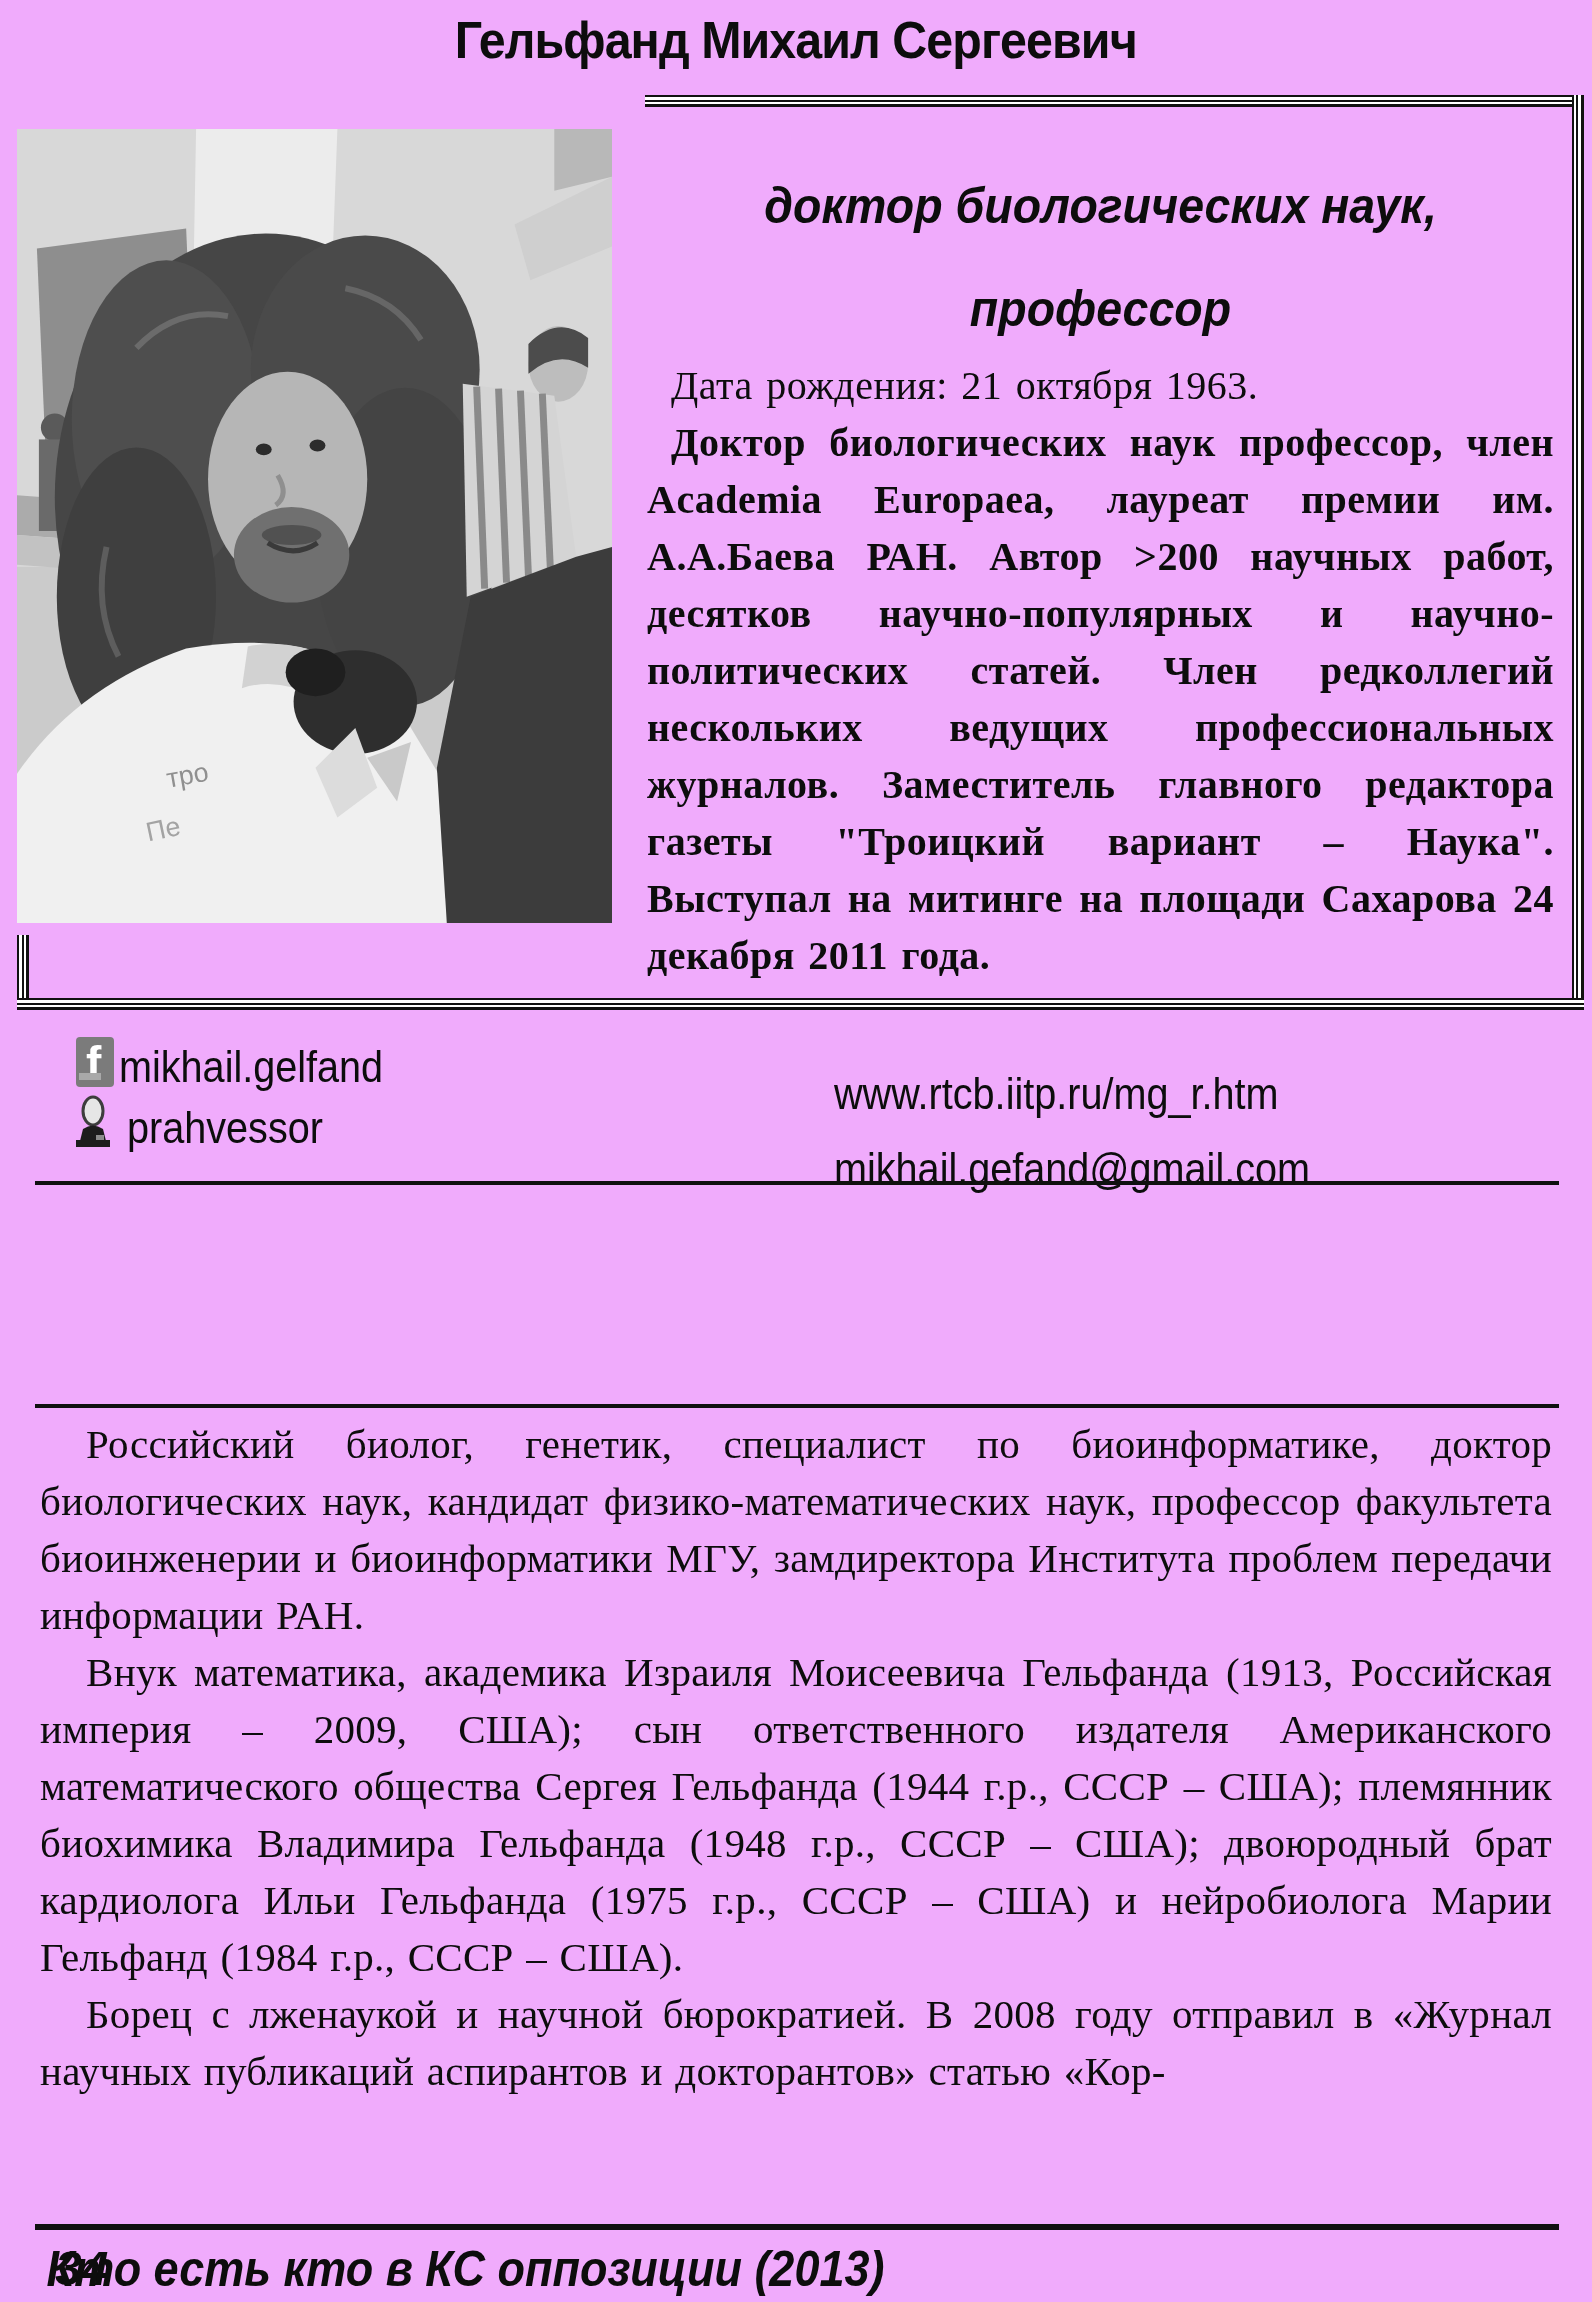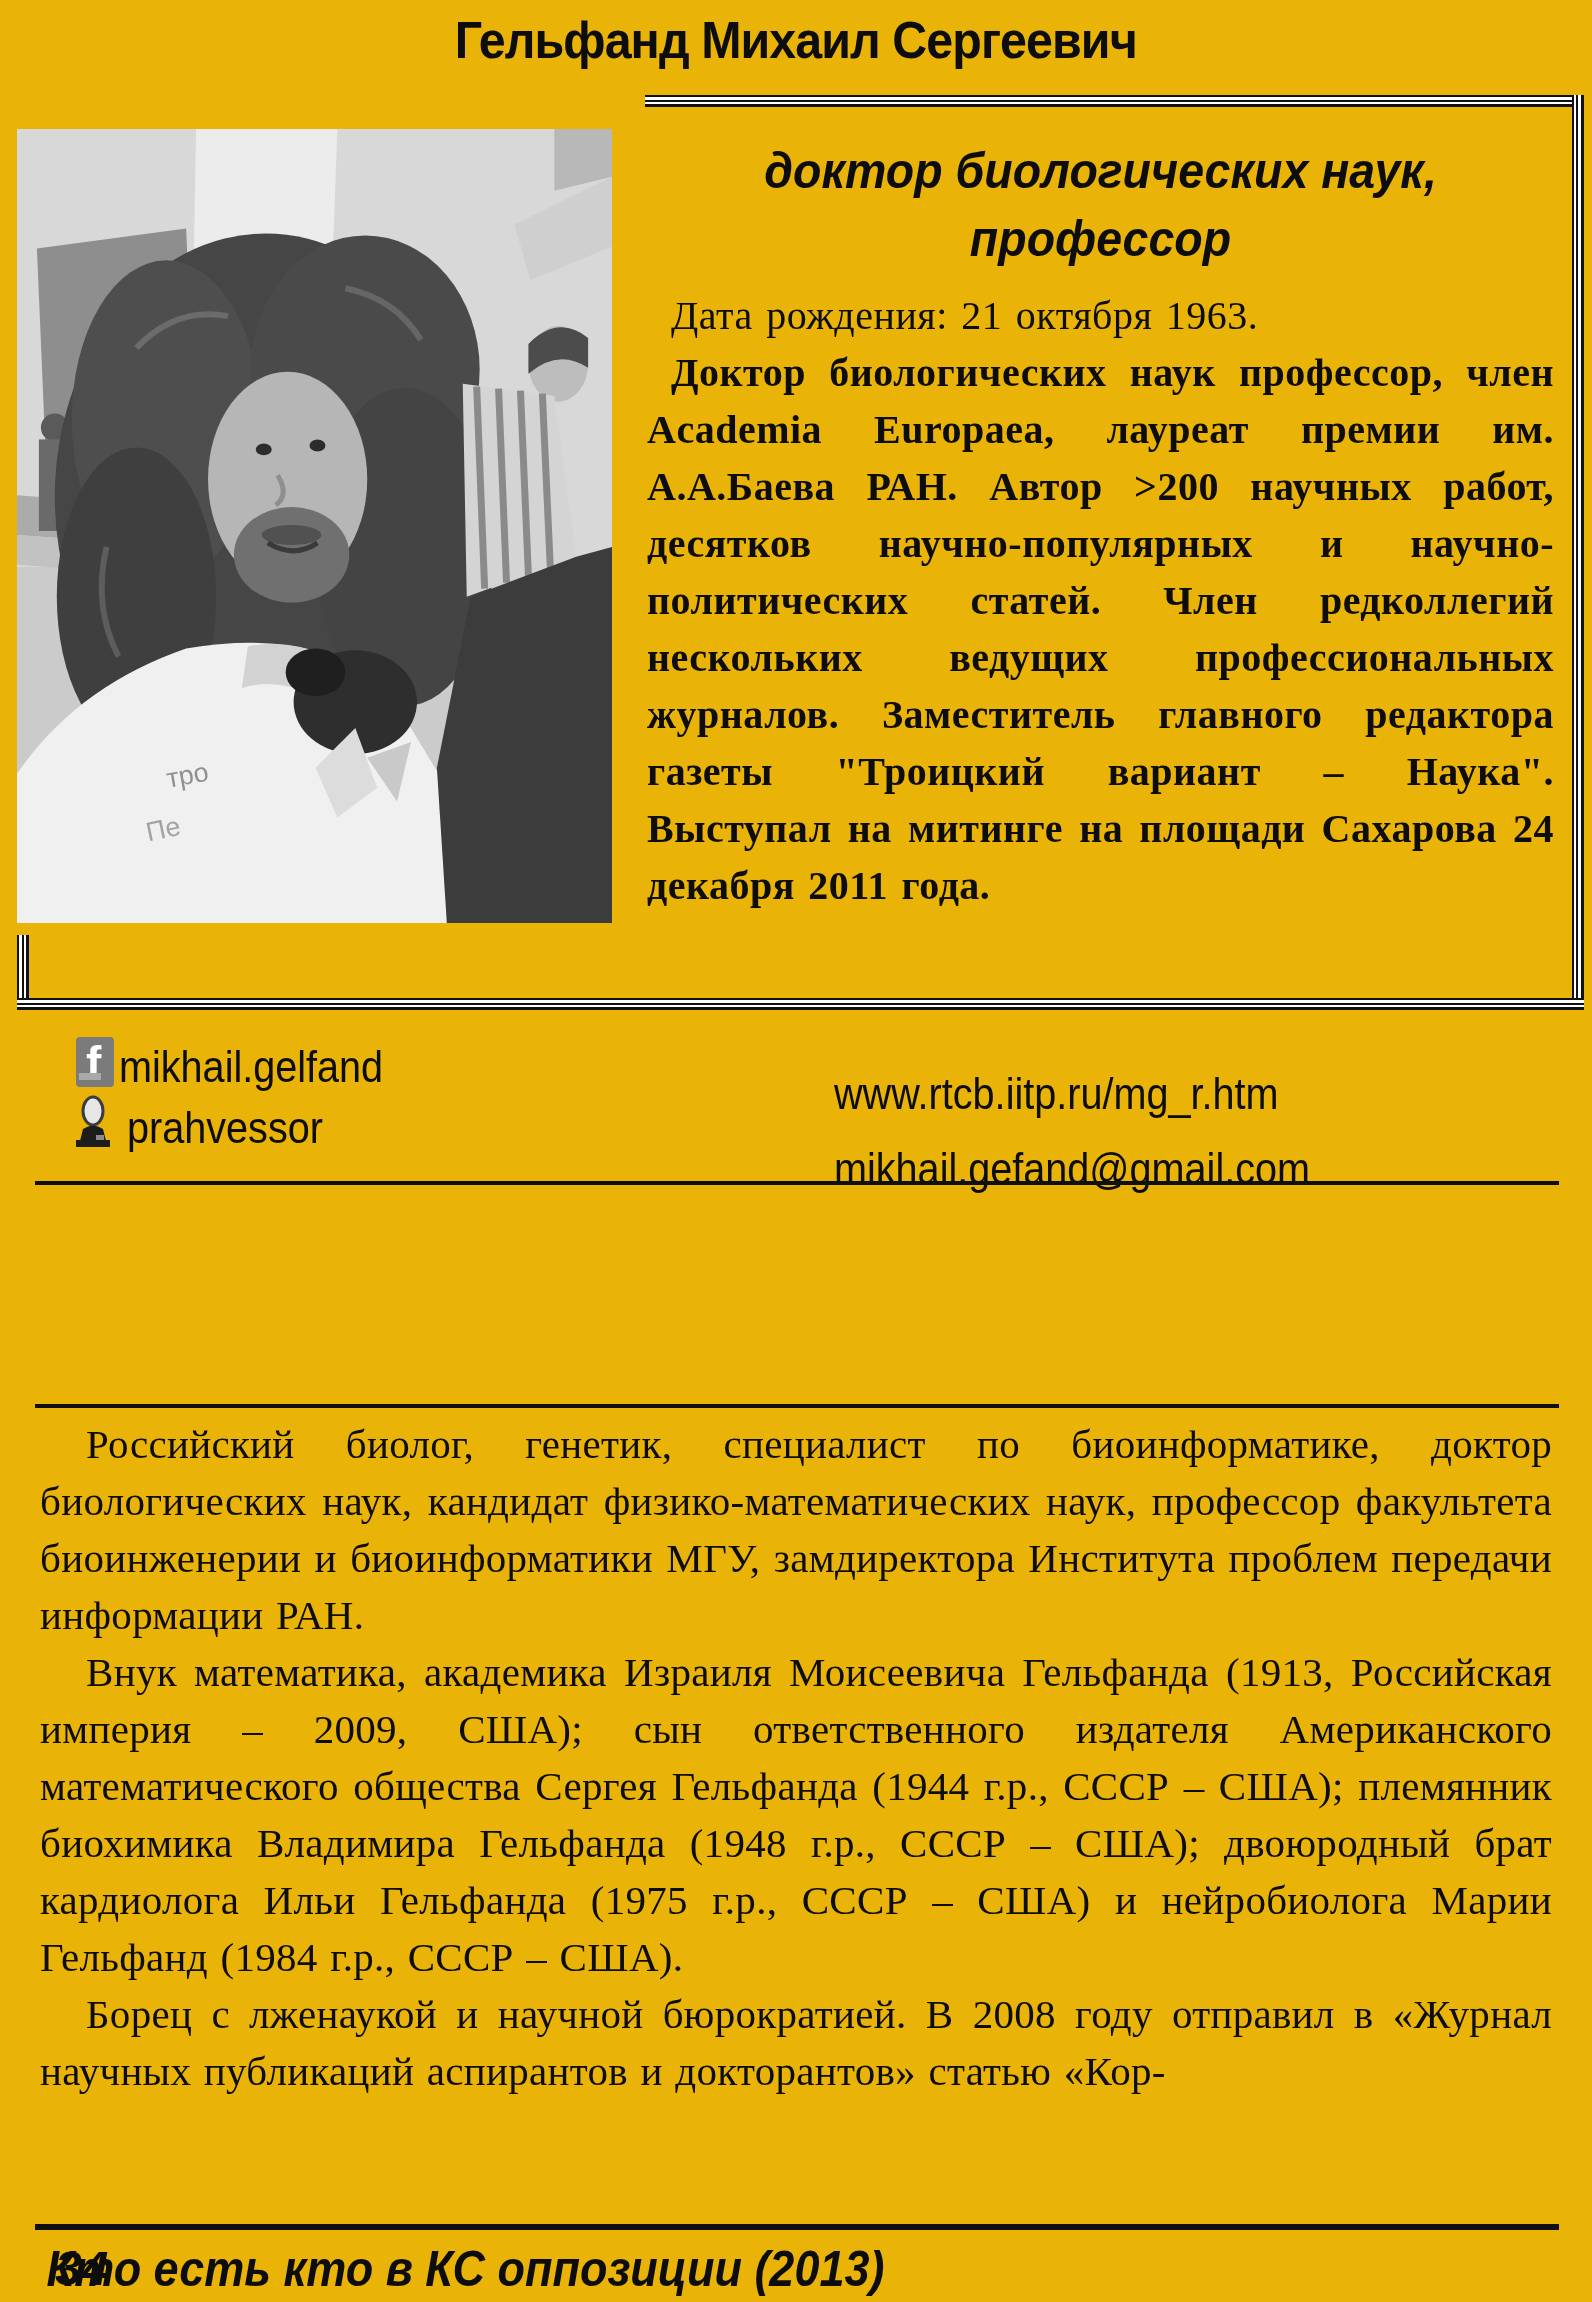--- a/index.html
+++ b/index.html
@@ -1,18 +1,18 @@
 <!DOCTYPE html>
 <html><head>
 <meta charset="utf-8">
 <style>
   html,body { margin:0; padding:0; background:#e8e8e8; }
   .page {
     position:relative; width:1592px; height:2302px; margin:0 auto;
-    background:#eab308; color:#0d0d0d; overflow:hidden;
+    background:#f0abfc; color:#0d0d0d; overflow:hidden;
     font-family:"Liberation Serif", serif;
   }
   
   .title {
     position:absolute; left:0; top:10px; width:1592px; text-align:center;
     font:700 52px/60px "Liberation Sans", sans-serif; letter-spacing:-1px;
   }
   .title .cx { display:inline-block; transform:scaleX(.93); transform-origin:50% 50%; }
 
   
@@ -37,20 +37,21 @@
 
   
   .photo { position:absolute; left:17px; top:129px; width:595px; height:794px; }
   .photo svg { width:100%; height:100%; display:block; }
 
   
   .rightcol { position:absolute; left:647px; top:137px; width:907px; }
   .degree {
     text-align:center;
     font:italic 700 50px/68px "Liberation Sans", sans-serif;
+    margin-top:35px;
   }
   .degree .cx { display:inline-block; transform:scaleX(.93); transform-origin:50% 50%; }
   .bio {
     margin:14px 0 0 0; text-align:justify; text-indent:24px;
     font:40px/57px "Liberation Serif", serif;
     letter-spacing:0.5px; word-spacing:3px;
   }
   .bio + .bio { margin-top:0;font-weight:bold; }
 
   

